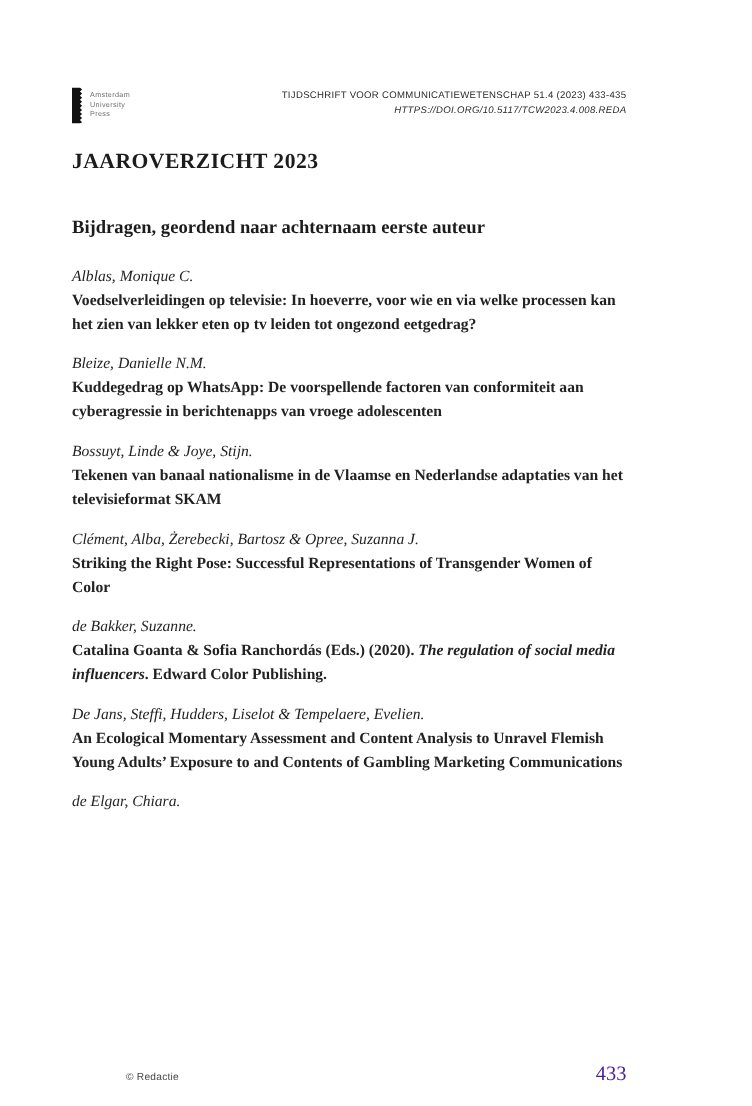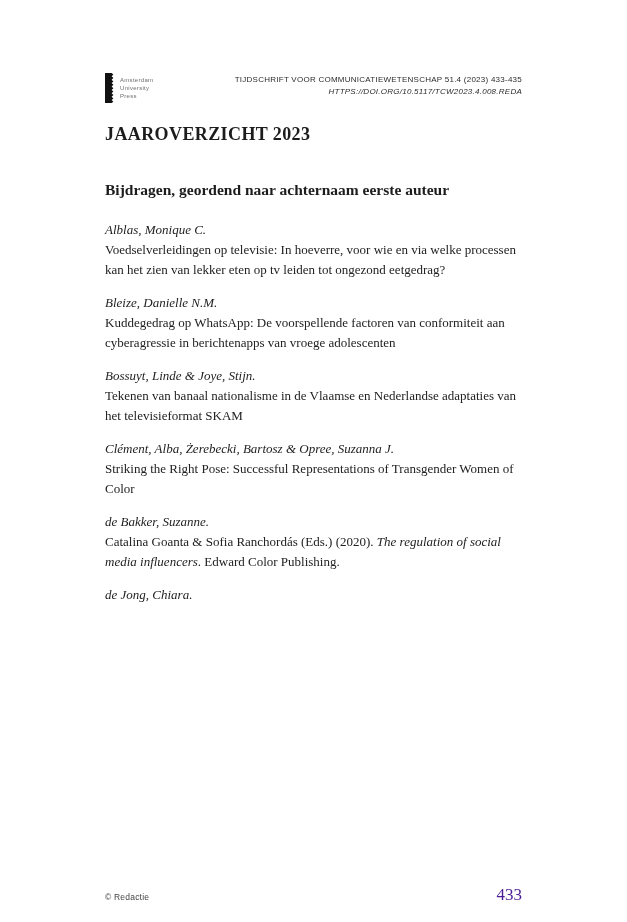--- a/index.html
+++ b/index.html
@@ -9,21 +9,21 @@
     height: 922px;
     position: relative;
     font-family: "Liberation Serif", serif;
     color: #1f1f1f;
     overflow: hidden;
   }
   .page {
     position: relative;
     width: 627px;
     height: 704px;
-    padding: 72px 105px 0 105px;
+    padding: 72px 105px 0 60px;
     background: #ffffff;
   }
   
   .header {
     display: flex;
     justify-content: space-between;
     align-items: flex-start;
   }
   .logo {
     display: flex;
@@ -70,20 +70,21 @@
   .entry .authors {
     font-style: italic;
     font-size: 13px;
     line-height: 20px;
     color: #222222;
   }
   .entry .title {
     font-size: 13px;
     line-height: 20px;
     color: #222222;
+    font-weight: bold;
   }
   .entry .title .seg-italic { font-style: italic; }
   
   .footer {
     position: absolute;
     left: 105px;
     right: 105px;
     top: 845px;
     display: flex;
     justify-content: space-between;
@@ -149,23 +150,27 @@
     <div class="entry">
       <div class="authors">Clément, Alba, Żerebecki, Bartosz &amp; Opree, Suzanna J.</div>
       <div class="title"><span>Striking the Right Pose: Successful Representations of Transgender Women of Color</span></div>
     </div>
 
     <div class="entry">
       <div class="authors">de Bakker, Suzanne.</div>
       <div class="title"><span>Catalina Goanta &amp; Sofia Ranchordás (Eds.) (2020). </span><span class="seg-italic">The regulation of social media influencers</span><span>. Edward Color Publishing.</span></div>
     </div>
 
+    <div class="entry">
+      <div class="authors">De Jans, Steffi, Hudders, Liselot &amp; Tempelaere, Evelien.</div>
+      <div class="title"><span>An Ecological Momentary Assessment and Content Analysis to Unravel Flemish Young Adults’ Exposure to and Contents of Gambling Marketing Communications</span></div>
+    </div>
 
     <div class="entry">
-      <div class="authors">de Jong, Chiara.</div>
+      <div class="authors">de Elgar, Chiara.</div>
     </div>
   </div>
 
   <footer class="footer">
     <span class="copyright">© Redactie</span>
     <span class="page-number">433</span>
   </footer>
 
 </div>
 

